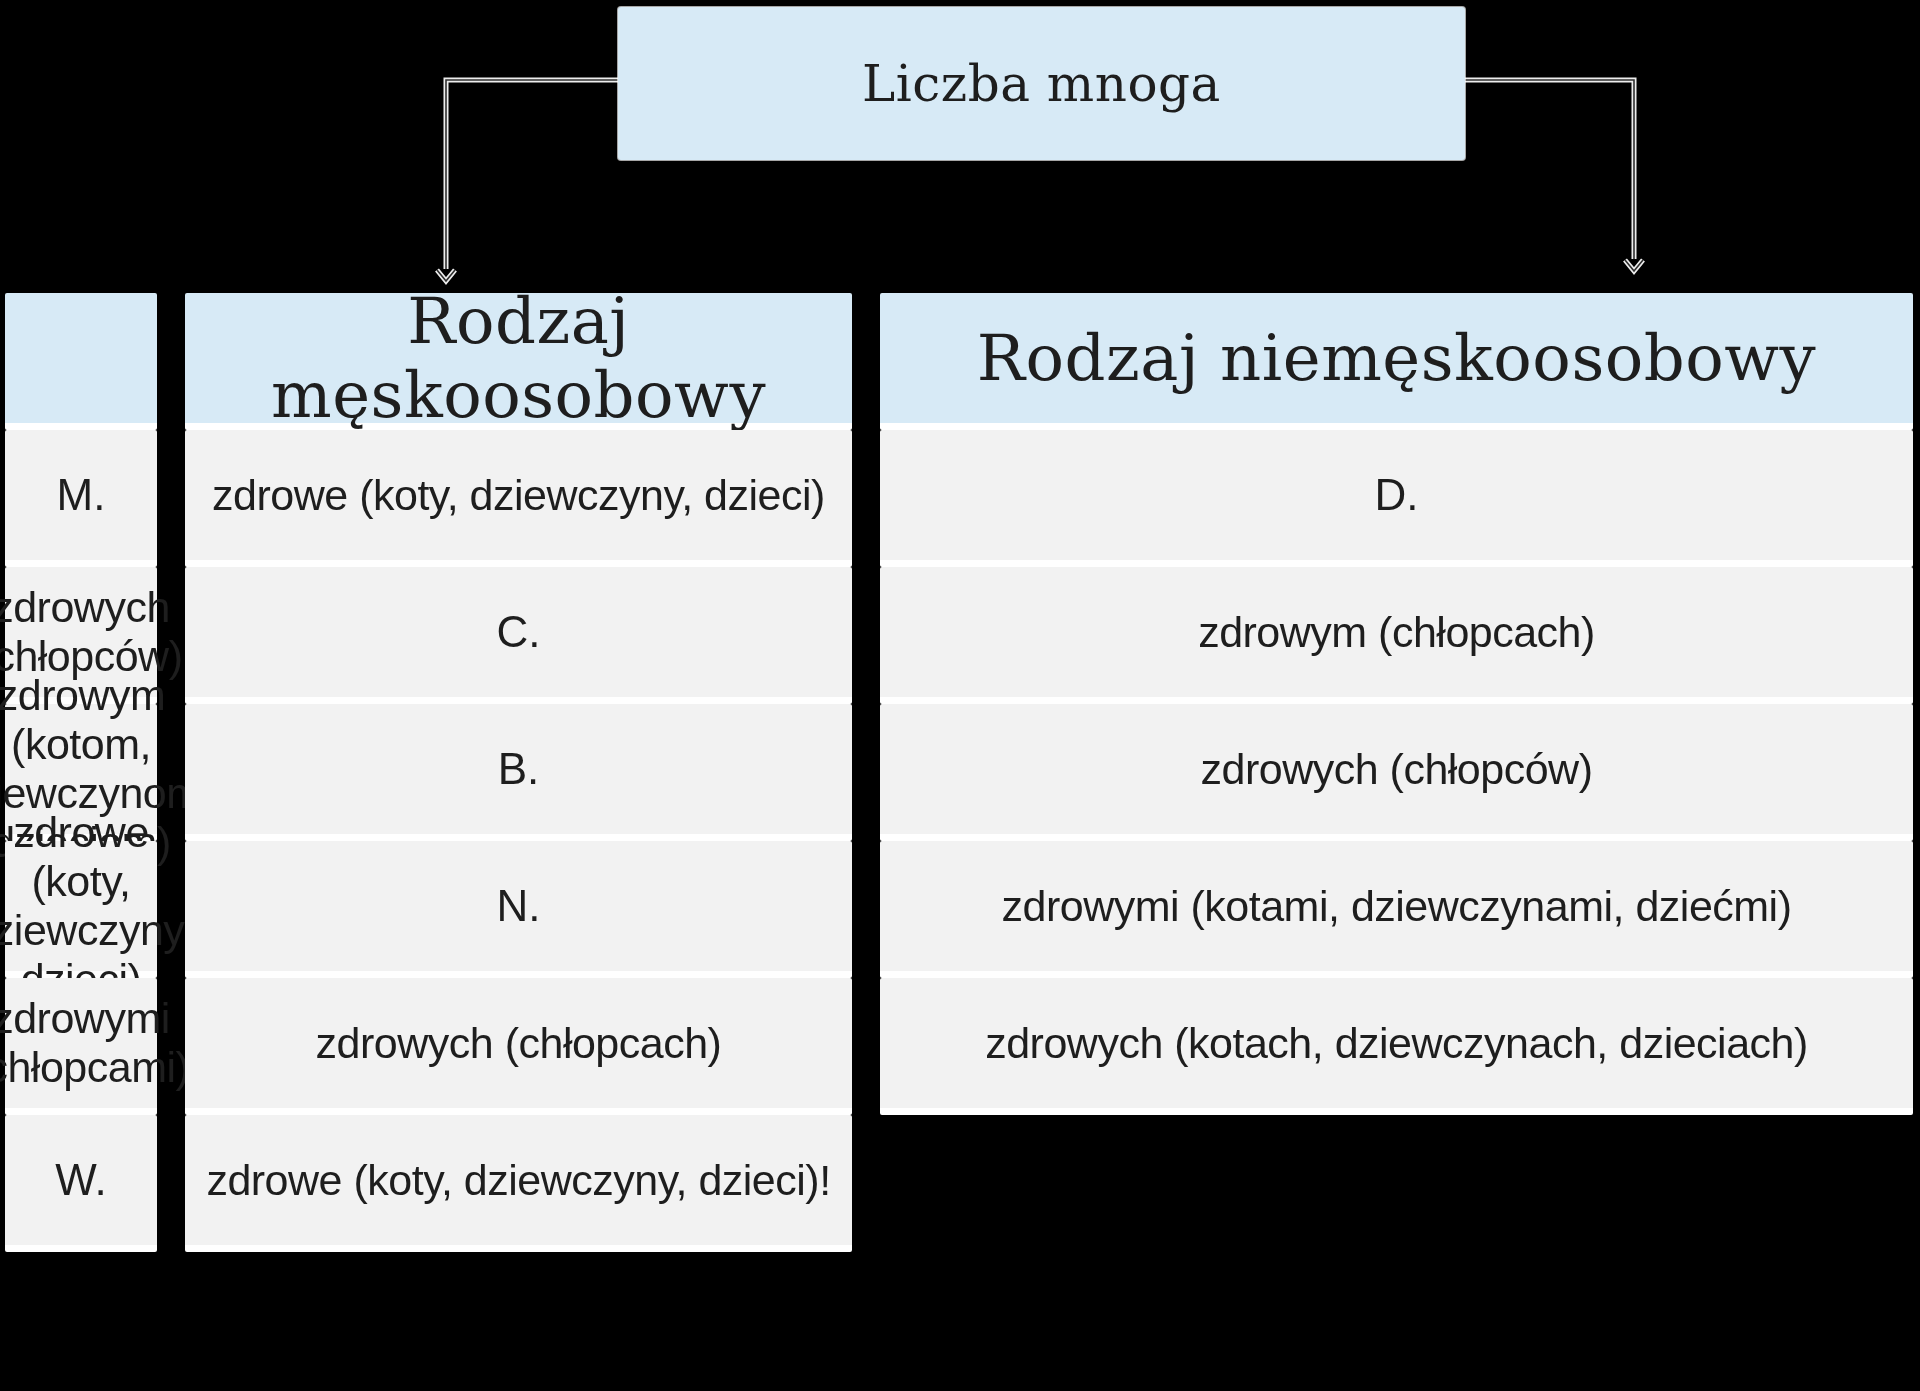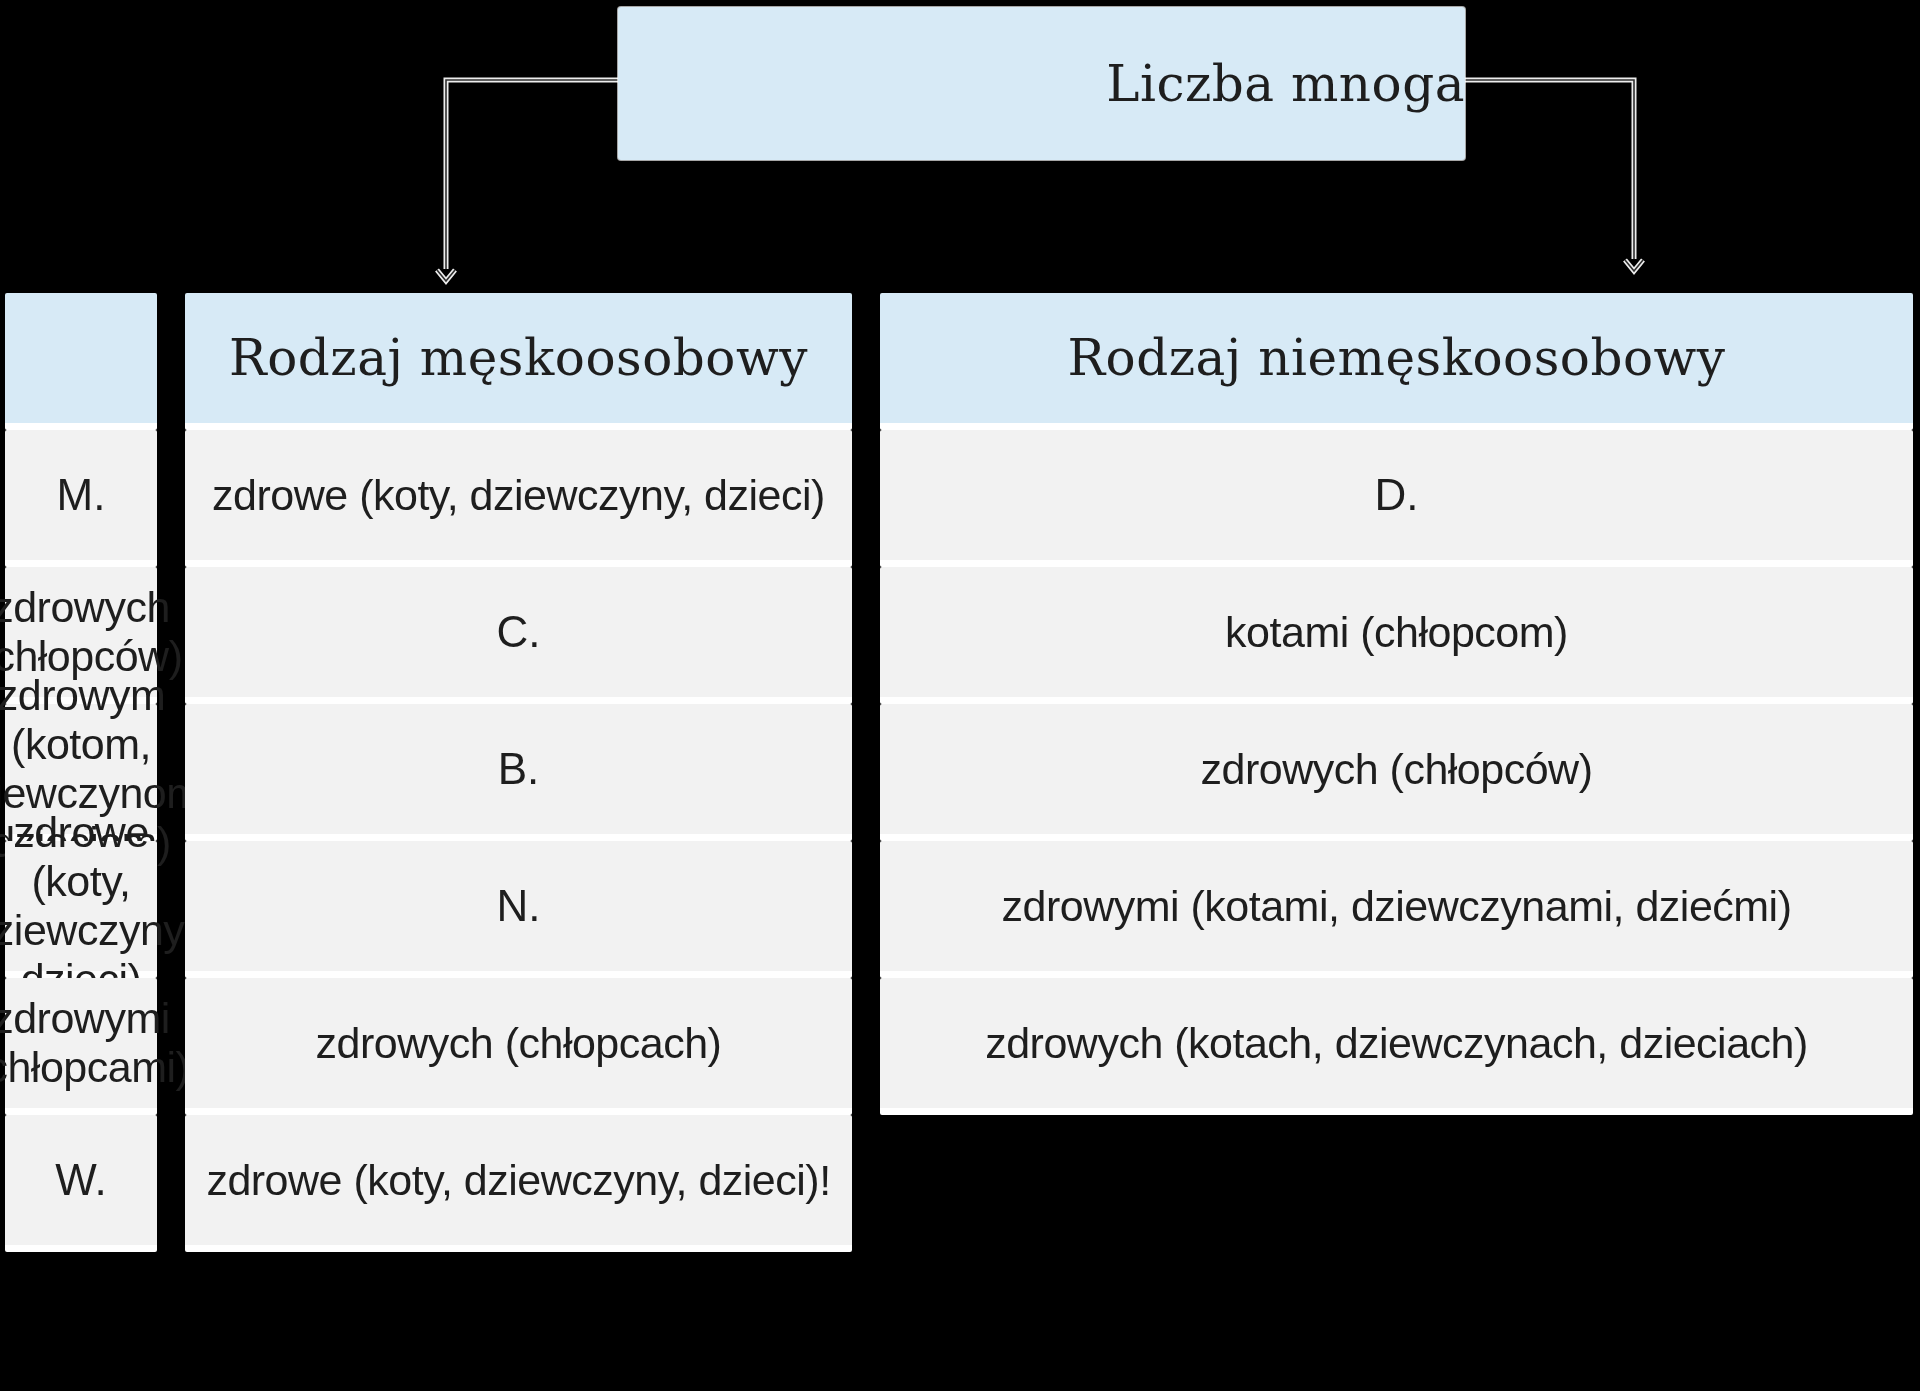--- a/index.html
+++ b/index.html
@@ -20,21 +20,21 @@
     position: absolute;
     left: 618px;
     top: 7px;
     width: 847px;
     height: 153px;
     background: var(--header-bg, #d7eaf6);
     border-radius: 3px;
     box-shadow: 0 0 0 1px rgba(255,255,255,0.65);
     display: flex;
     align-items: center;
-    justify-content: flex-end;
+    justify-content: center;
   }
   .title-text {
     font-family: "DejaVu Serif", "Liberation Serif", serif;
     font-size: 50px;
     color: var(--text, #1e1e1e);
     letter-spacing: 0.5px;
   }
   .connectors {
     position: absolute;
     left: 0;
@@ -65,21 +65,21 @@
     border-radius: 2px;
     display: flex;
     align-items: center;
     justify-content: center;
     text-align: center;
     padding: 0 10px;
   }
   .cell.head {
     background: var(--header-bg, #d7eaf6);
     font-family: "DejaVu Serif", "Liberation Serif", serif;
-    font-size: 50px;
+    font-size: 64px;
     color: var(--text, #1e1e1e);
     letter-spacing: 0.5px;
   }
   .cell.body {
     background: var(--cell-bg, #f2f2f2);
     font-size: 43px;
     letter-spacing: -0.5px;
     color: var(--text, #1e1e1e);
   }
   .cell.case {
@@ -116,21 +116,21 @@
     <div class="cell head">Rodzaj męskoosobowy</div>
     <div class="cell head">Rodzaj niemęskoosobowy</div>
 
     <div class="cell body case">M.</div>
     <div class="cell body">zdrowe (koty, dziewczyny, dzieci)</div>
 
     <div class="cell body case">D.</div>
     <div class="cell body">zdrowych (chłopców)</div>
 
     <div class="cell body case">C.</div>
-    <div class="cell body">kotami (chłopcom)</div>
+    <div class="cell body">zdrowym (chłopcach)</div>
     <div class="cell body">zdrowym (kotom, dziewczynom, dzieciom)</div>
 
     <div class="cell body case">B.</div>
     <div class="cell body">zdrowych (chłopców)</div>
     <div class="cell body">zdrowe (koty, dziewczyny, dzieci)</div>
 
     <div class="cell body case">N.</div>
     <div class="cell body">zdrowymi (kotami, dziewczynami, dziećmi)</div>
     <div class="cell body">zdrowymi (chłopcami)</div>
 

